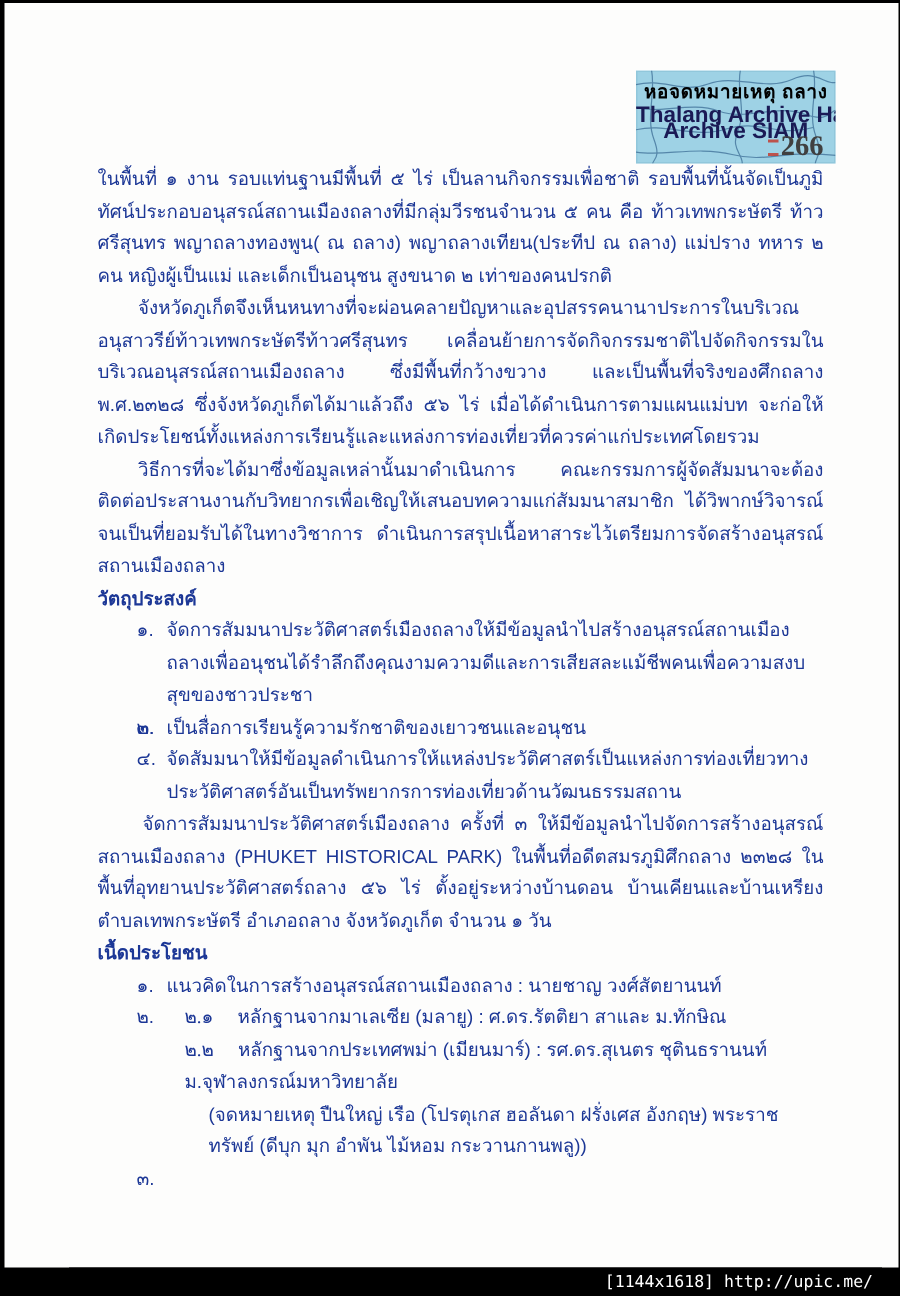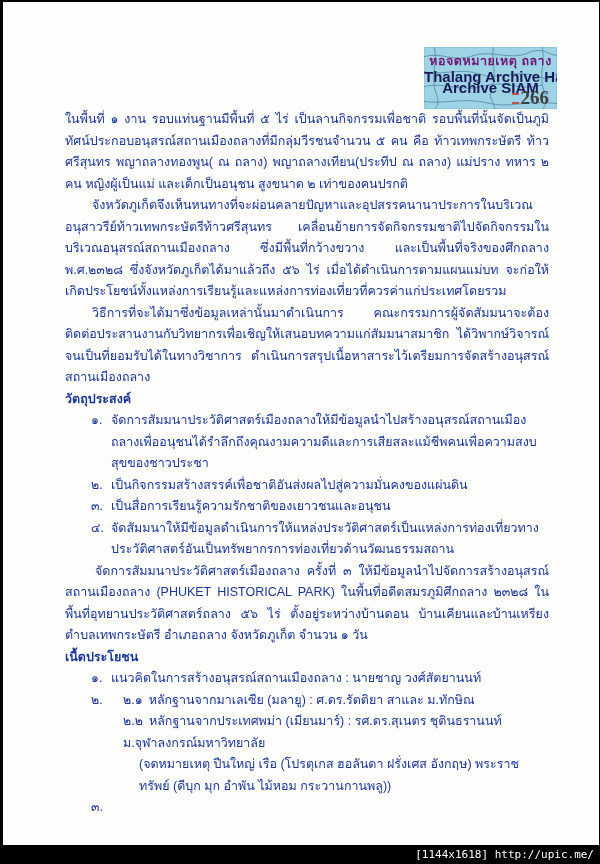--- a/index.html
+++ b/index.html
@@ -14,21 +14,21 @@
   }
   
   .stamp{
     position:absolute;top:45px;right:42px;width:133px;height:62px;
     background:#9ed2e5;overflow:hidden;
     box-shadow:0 0 0 1px rgba(120,180,200,.35) inset;
   }
   .stamp svg{position:absolute;left:0;top:0;width:100%;height:100%;}
   .stamp-text{position:relative;z-index:2;text-align:center;}
   .stamp-title{
-    margin-top:4px;font-size:12.5px;font-weight:bold;color:#701a75;
+    margin-top:4px;font-size:12.5px;font-weight:bold;color:#000000;
     letter-spacing:.5px;white-space:nowrap;
   }
   .stamp-sub{
     font-size:15px;font-weight:bold;color:#1a1a55;line-height:11px;white-space:nowrap;
   }
   .stamp-numrow{
     position:absolute;right:8px;bottom:1px;z-index:3;
     display:flex;align-items:flex-end;gap:2px;
   }
   .stamp-regmark{width:7px;height:7px;margin-bottom:4px;
@@ -46,25 +46,25 @@
   .doc p{margin:0;}
   .indent{text-indent:27px;}
   .heading{
     font-weight:bold;margin-top:13px;margin-bottom:1px;text-align:left;
   }
   .li{position:relative;padding-left:46px;margin:0;}
   .li .num{position:absolute;left:26px;top:0;}
   .lv1{position:relative;padding-left:46px;}
   .lv1 .num{position:absolute;left:26px;top:0;}
   .lv2{padding-left:58px;text-align:left;}
-  .lv2 .num{margin-right:6px;}
+  .lv2 .num{margin-right:16px;font-family:Liberation Serif, serif;}
   .lv3{padding-left:74px;text-align:left;}
   
   .footer{
-    position:absolute;left:0;right:0;bottom:0;height:19px;background:#000;
+    position:absolute;left:0;right:12px;bottom:0;height:19px;background:#000;
     display:flex;align-items:center;justify-content:flex-end;margin-left:46px;
   }
   .footer-caption{
     color:#fff;font-family:"DejaVu Sans Mono","Liberation Mono",monospace;
     font-size:11px;padding-right:6px;letter-spacing:0;
   }
 </style>
 </head>
 <body>
 
@@ -99,21 +99,20 @@
     <p class="indent">จังหวัดภูเก็ตจึงเห็นหนทางที่จะผ่อนคลายปัญหาและอุปสรรคนานาประการในบริเวณอนุสาวรีย์ท้าวเทพกระษัตรีท้าวศรีสุนทร เคลื่อนย้ายการจัดกิจกรรมชาติไปจัดกิจกรรมในบริเวณอนุสรณ์สถานเมืองถลาง ซึ่งมีพื้นที่กว้างขวาง และเป็นพื้นที่จริงของศึกถลาง พ.ศ.๒๓๒๘ ซึ่งจังหวัดภูเก็ตได้มาแล้วถึง ๕๖ ไร่ เมื่อได้ดำเนินการตามแผนแม่บท จะก่อให้เกิดประโยชน์ทั้งแหล่งการเรียนรู้และแหล่งการท่องเที่ยวที่ควรค่าแก่ประเทศโดยรวม</p>
     <p class="indent">วิธีการที่จะได้มาซึ่งข้อมูลเหล่านั้นมาดำเนินการ   คณะกรรมการผู้จัดสัมมนาจะต้องติดต่อประสานงานกับวิทยากรเพื่อเชิญให้เสนอบทความแก่สัมมนาสมาชิก ได้วิพากษ์วิจารณ์จนเป็นที่ยอมรับได้ในทางวิชาการ  ดำเนินการสรุปเนื้อหาสาระไว้เตรียมการจัดสร้างอนุสรณ์สถานเมืองถลาง</p>
 
     <p class="heading">วัตถุประสงค์</p>
     <div class="li">
       <span class="num">๑.</span>
       <span>จัดการสัมมนาประวัติศาสตร์เมืองถลางให้มีข้อมูลนำไปสร้างอนุสรณ์สถานเมืองถลางเพื่ออนุชนได้รำลึกถึงคุณงามความดีและการเสียสละแม้ชีพคนเพื่อความสงบสุขของชาวประชา</span>
     </div>
     <div class="li">
       <span class="num">๒.</span>
-      <span>เป็นกิจกรรมสร้างสรรค์เพื่อชาติอันส่งผลไปสู่ความมั่นคงของแผ่นดิน</span>
     </div>
     <div class="li">
       <span class="num">๓.</span>
       <span>เป็นสื่อการเรียนรู้ความรักชาติของเยาวชนและอนุชน</span>
     </div>
     <div class="li">
       <span class="num">๔.</span>
       <span>จัดสัมมนาให้มีข้อมูลดำเนินการให้แหล่งประวัติศาสตร์เป็นแหล่งการท่องเที่ยวทางประวัติศาสตร์อันเป็นทรัพยากรการท่องเที่ยวด้านวัฒนธรรมสถาน</span>
     </div>
 

